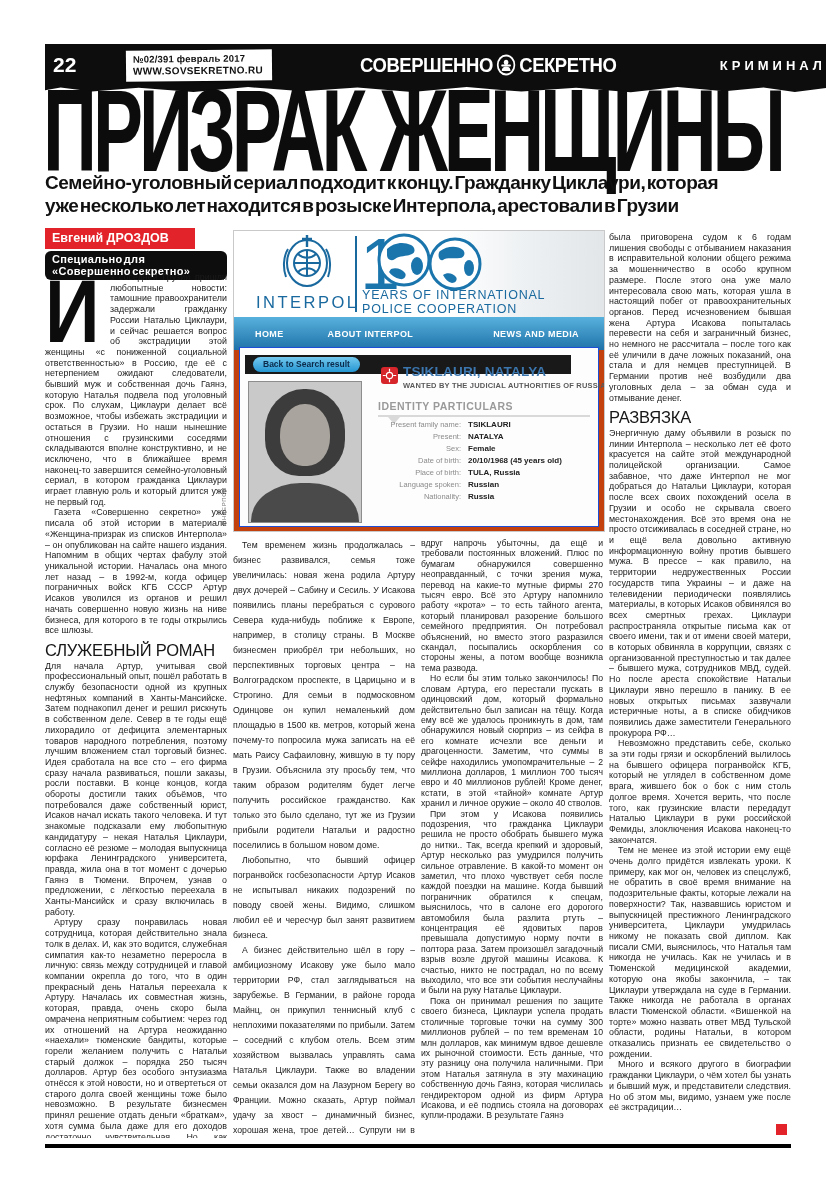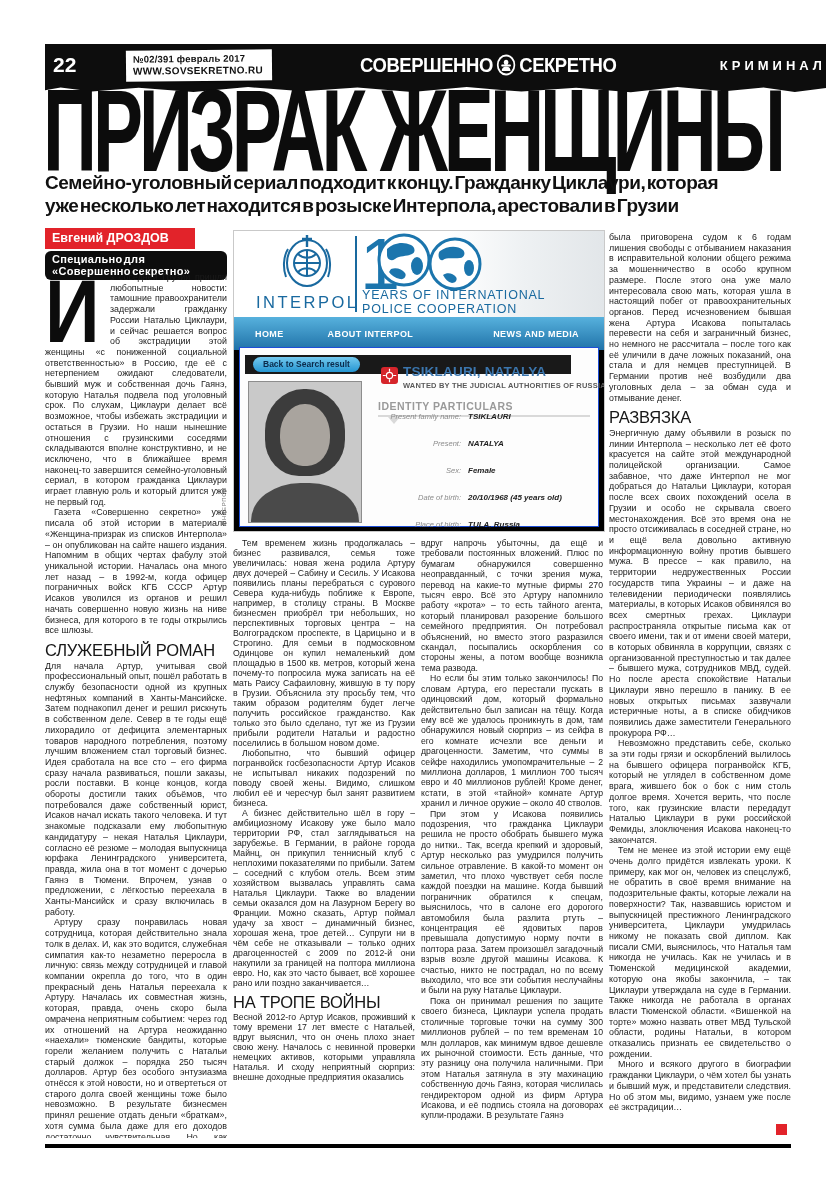--- a/index.html
+++ b/index.html
@@ -26,26 +26,26 @@
   .byline-author{display:inline-block;background:#e2232a;color:#fff;font-size:12.5px;font-weight:700;padding:3px 26px 4px 7px;}
   .byline-source{display:inline-block;background:#0d0d0d;color:#fff;font-size:11px;font-weight:700;padding:2px 8px 3px 7px;margin-top:2px;word-spacing:-2px;letter-spacing:.3px;border-radius:6px;}
   
   .col{position:absolute;width:182px;text-align:justify;font-size:8.9px;line-height:10.7px;overflow:hidden;}
   .col p{margin:0;}
   .col p + p{text-indent:9px;}
   .col p.ind{text-indent:9px;}
   .col h3{font-size:16.5px;font-weight:400;letter-spacing:-.2px;margin:9px 0 5px;color:#161616;}
   .col h3 + p{text-indent:0;}
   .col-1{left:45px;top:272px;height:866px;}
-  .col-2{left:233px;top:538px;height:600px;font-size:8.7px;line-height:10px;}
+  .col-2{left:233px;top:538px;height:600px;font-size:8.7px;line-height:15px;}
   .col-3{left:421px;top:538px;height:600px;font-size:8.7px;line-height:10.4px;}
   .col-4{left:609px;top:232px;height:896px;}
   .dropcap{float:left;font-weight:700;font-size:76px;line-height:62px;width:62px;margin:3px 3px 0 0;letter-spacing:-3px;color:#0c0c0c;transform:scaleY(1.18);transform-origin:top left;}
   
-  .figure{position:absolute;left:233px;top:230px;width:370px;height:300px;border:1px solid #c9c9c9;background:#000000;overflow:hidden;}
+  .figure{position:absolute;left:233px;top:230px;width:370px;height:300px;border:1px solid #c9c9c9;background:#c2410c;overflow:hidden;}
   .fig-top{position:absolute;left:0;top:0;right:0;height:86px;background:linear-gradient(90deg,#ffffff 58%,#eef1f3 78%,#e2e6e9 100%);}
   .emblem{position:absolute;left:40px;top:2px;width:66px;height:56px;}
   .wordmark{position:absolute;left:22px;top:62px;font-size:16.5px;letter-spacing:2.5px;color:#19699f;}
   .logo-divider{position:absolute;left:121px;top:5px;width:2px;height:76px;background:#19699f;}
   .cent-one{position:absolute;left:126px;top:-8px;font-size:72px;font-weight:400;color:#1b75ad;}
   .globe{position:absolute;top:2px;width:54px;height:54px;}
   .globe.g1{left:143px;}
   .globe.g2{left:194px;top:6px;}
   .tagline{position:absolute;left:128px;top:58px;font-size:12.5px;letter-spacing:.8px;line-height:13.5px;color:#19699f;white-space:nowrap;}
   .fig-nav{position:absolute;left:0;top:86px;right:0;height:33px;background:linear-gradient(#57b1dd,#1f72a8);
@@ -59,21 +59,21 @@
   .mugshot{position:absolute;left:8px;top:33px;width:112px;height:140px;background:#c9c9c9;border:1px solid #8d8d8d;overflow:hidden;}
   .mug-hair{position:absolute;left:14%;top:5%;width:72%;height:62%;background:#3c3c3c;border-radius:48% 48% 42% 42%;}
   .mug-face{position:absolute;left:28%;top:16%;width:44%;height:44%;background:#a9a49e;border-radius:50% 50% 46% 46%;}
   .mug-shoulders{position:absolute;left:2%;bottom:-2%;width:96%;height:30%;background:#4a4a4a;border-radius:46% 46% 0 0/90% 90% 0 0;}
   .notice-icon{position:absolute;left:141px;top:19px;width:17px;height:17px;}
   .person-name{position:absolute;left:163px;top:16px;font-size:13.5px;font-weight:700;color:#3b76ae;letter-spacing:.2px;white-space:nowrap;text-align:center;}
   .wanted-line{position:absolute;left:163px;top:33px;font-size:7.5px;font-weight:700;color:#5a5a5a;letter-spacing:.2px;white-space:nowrap;}
   .identity-title{position:absolute;left:138px;top:52px;width:212px;font-size:10.5px;font-weight:700;color:#9a9a9a;
         letter-spacing:.5px;border-bottom:2px solid #d9d9d9;padding-bottom:3px;}
   .identity-caret{position:absolute;left:148px;top:69px;width:0;height:0;border-left:6px solid transparent;border-right:6px solid transparent;border-top:7px solid #d9d9d9;}
-  .fields{position:absolute;left:128px;top:64px;width:232px;display:grid;grid-template-columns:100px 1fr;row-gap:18px;align-items:baseline;font-style:italic;}
+  .fields{position:absolute;left:128px;top:72px;width:232px;display:grid;grid-template-columns:100px 1fr;row-gap:3px;align-items:baseline;}
   .f-label{font-size:7.5px;color:#8b8b8b;text-align:right;padding-right:7px;}
   .f-value{font-size:8px;font-weight:700;color:#222;}
   .photo-credit{position:absolute;left:221px;top:455px;height:70px;writing-mode:vertical-rl;transform:rotate(180deg);
         font-size:6px;color:#777;letter-spacing:.6px;}
   
   .bottom-rule{position:absolute;left:45px;top:1144px;width:746px;height:4px;background:#000;}
   .end-mark{position:absolute;left:776px;top:1124px;width:11px;height:11px;background:#e2232a;}
 </style>
 </head>
 <body>

